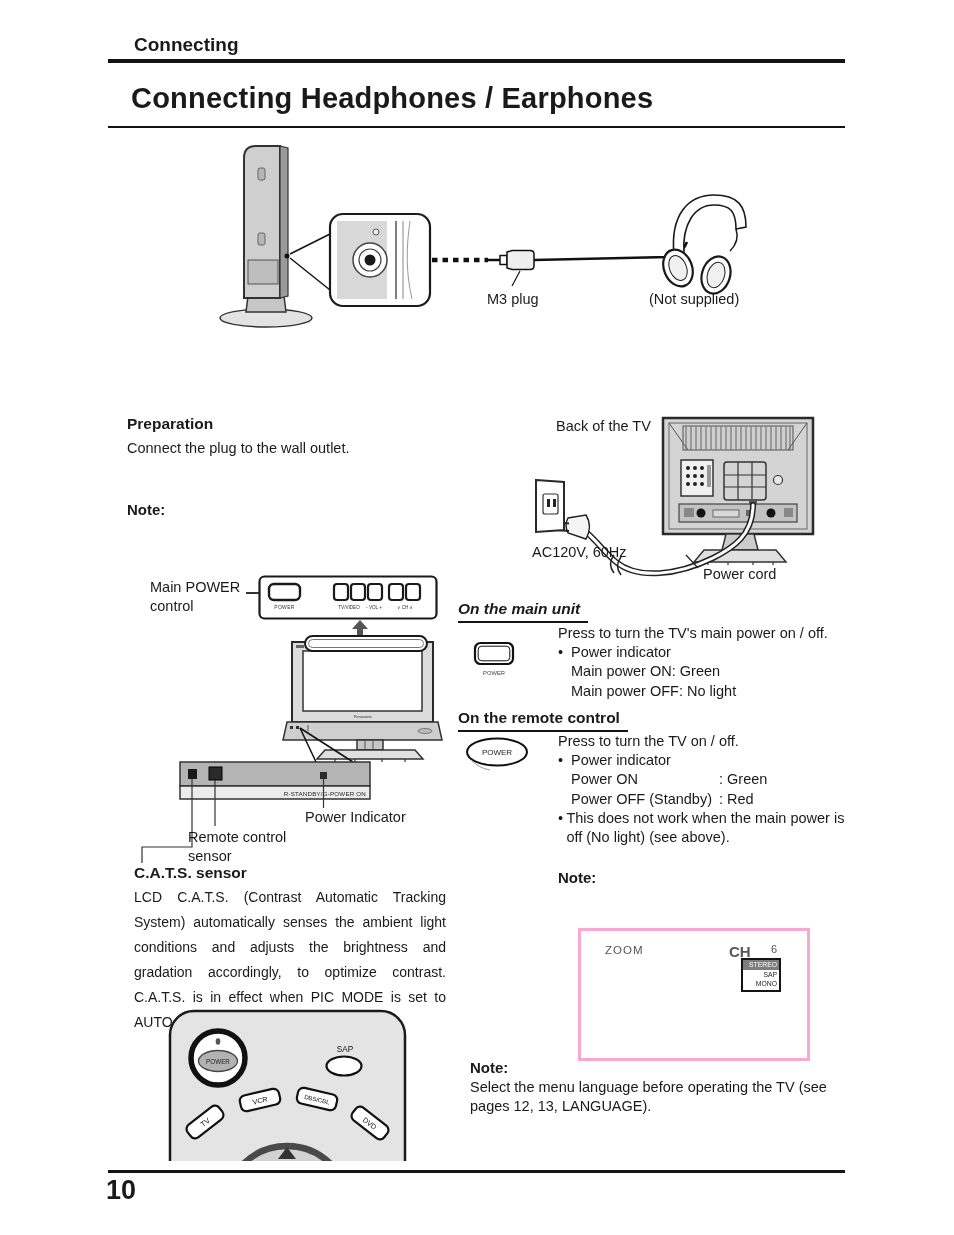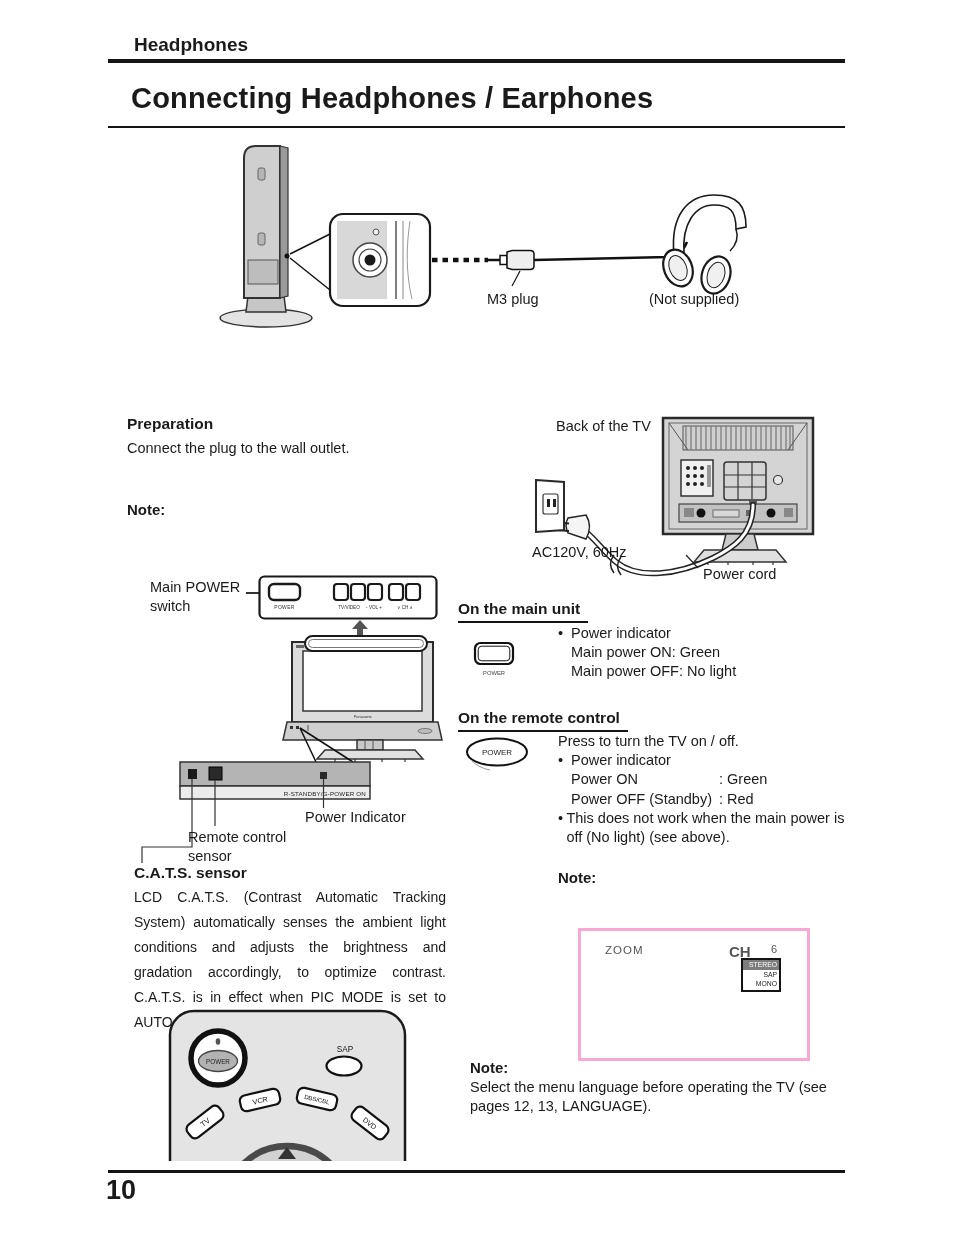--- a/index.html
+++ b/index.html
@@ -29,21 +29,21 @@
   .mps-label{left:150px;top:578px;}
   .mps-dash{left:246px;top:592px;width:20px;height:2px;background:#333;}
   .fig-panel{left:258px;top:575px;width:180px;height:46px;}
   .fig-front{left:120px;top:616px;width:325px;height:255px;}
   .pind-label{left:305px;top:808px;}
   .rsensor-label{left:188px;top:828px;}
   .cats-h{left:134px;top:864px;font-size:15.5px;}
   .cats-b{left:134px;top:885px;width:312px;font-size:14px;line-height:25px;text-align:justify;}
   .fig-remote{left:165px;top:1003px;width:245px;height:158px;overflow:hidden;}
   .sec-h{font-size:15.5px;font-weight:bold;border-bottom:2px solid #141414;padding:0 8px 3px 0;}
-  .mu-h{left:458px;top:600px;}
+  .mu-h{left:458px;top:600px;font-style:italic;}
   .rc-h{left:458px;top:709px;}
   .mu-block{left:458px;top:624px;width:396px;}
   .rc-block{left:458px;top:732px;width:396px;}
   .icon-slot{position:absolute;left:14px;top:16px;}
   .rc-block .icon-slot{top:4px;left:6px;}
   .btxt{margin-left:100px;font-size:14.5px;line-height:19.2px;}
   .bul{display:flex;}
   .bul .dot{width:13px;}
   .ind{margin-left:13px;}
   .kv{display:flex;margin-left:13px;}
@@ -62,21 +62,21 @@
   .rule-foot{left:108px;top:1170px;width:737px;height:3px;}
   .pagenum{left:106px;top:1175px;font-size:27px;font-weight:bold;}
   svg{display:block;}
   svg text{font-family:"Liberation Sans",sans-serif;}
 </style>
 </head>
 <body>
 
 <div class="page">
 
-  <div class="abs kicker">Headphones</div>
+  <div class="abs kicker">Connecting</div>
   <div class="rule rule-thick"></div>
   <div class="abs main-title">Connecting Headphones / Earphones</div>
   <div class="rule rule-thin"></div>
 
   <svg class="abs fig-headphones" viewBox="0 0 737 197">
     <g>
       <ellipse cx="158" cy="180" rx="46" ry="9" fill="#e3e3e3" stroke="#333" stroke-width="1.5"></ellipse>
       <path d="M140,158 L176,158 L178,174 L138,174 Z" fill="#c6c6c6" stroke="#333" stroke-width="1.5"></path>
       <path d="M136,20 Q136,8 148,8 L172,8 L172,160 L136,160 Z" fill="#cfcfcf" stroke="#333" stroke-width="2"></path>
       <path d="M172,8 L180,10 L180,158 L172,160 Z" fill="#9a9a9a" stroke="#333" stroke-width="1.2"></path>
@@ -175,21 +175,21 @@
       <rect x="15" y="84" width="15" height="20" rx="2" fill="#fff" stroke="#333" stroke-width="1.2"></rect>
       <rect x="19" y="89" width="3" height="8" fill="#222"></rect>
       <rect x="25" y="89" width="3" height="8" fill="#222"></rect>
     </g>
   </svg>
   <div class="abs lbl ac-label">AC120V, 60Hz</div>
   <div class="abs lbl cord-label">Power cord</div>
 
   <div class="abs lbl mps-label">
     <div>Main POWER</div>
-    <div>switch</div>
+    <div>control</div>
   </div>
   <div class="abs mps-dash"></div>
   <svg class="abs fig-panel" viewBox="0 0 180 46">
     <rect x="1.5" y="1.5" width="177" height="42" rx="5" fill="#fff" stroke="#1a1a1a" stroke-width="2.2"></rect>
     <rect x="11" y="9" width="31" height="16" rx="5" fill="#fff" stroke="#1a1a1a" stroke-width="2.4"></rect>
     <text x="26.5" y="33.5" text-anchor="middle" font-size="5" fill="#333" letter-spacing=".3">POWER</text>
     <rect x="76" y="9" width="14" height="16" rx="3" fill="#fff" stroke="#1a1a1a" stroke-width="2.2"></rect>
     <rect x="93" y="9" width="14" height="16" rx="3" fill="#fff" stroke="#1a1a1a" stroke-width="2.2"></rect>
     <rect x="110" y="9" width="14" height="16" rx="3" fill="#fff" stroke="#1a1a1a" stroke-width="2.2"></rect>
     <rect x="131" y="9" width="14" height="16" rx="3" fill="#fff" stroke="#1a1a1a" stroke-width="2.2"></rect>
@@ -282,20 +282,21 @@
   <div class="abs sec-h mu-h">On the main unit</div>
   <div class="abs mu-block">
     <div class="icon-slot">
       <svg viewBox="0 0 46 38" width="46" height="38">
         <rect x="3" y="3" width="38" height="21" rx="5.5" fill="#fff" stroke="#111" stroke-width="2.2"></rect>
         <rect x="6.2" y="6.2" width="31.6" height="14.6" rx="3.5" fill="none" stroke="#111" stroke-width="1"></rect>
         <text x="22" y="35" text-anchor="middle" font-size="5.8" fill="#444">POWER</text>
       </svg>
     </div>
     <div class="btxt">
+      <div>Press to turn the TV's main power on / off.</div>
       <div class="bul">
           <span class="dot">•</span>
           <div>Power indicator</div>
         </div>
       <div class="ind">Main power ON: Green</div>
       <div class="ind">Main power OFF: No light</div>
     </div>
   </div>
 
   <div class="abs sec-h rc-h">On the remote control</div>

